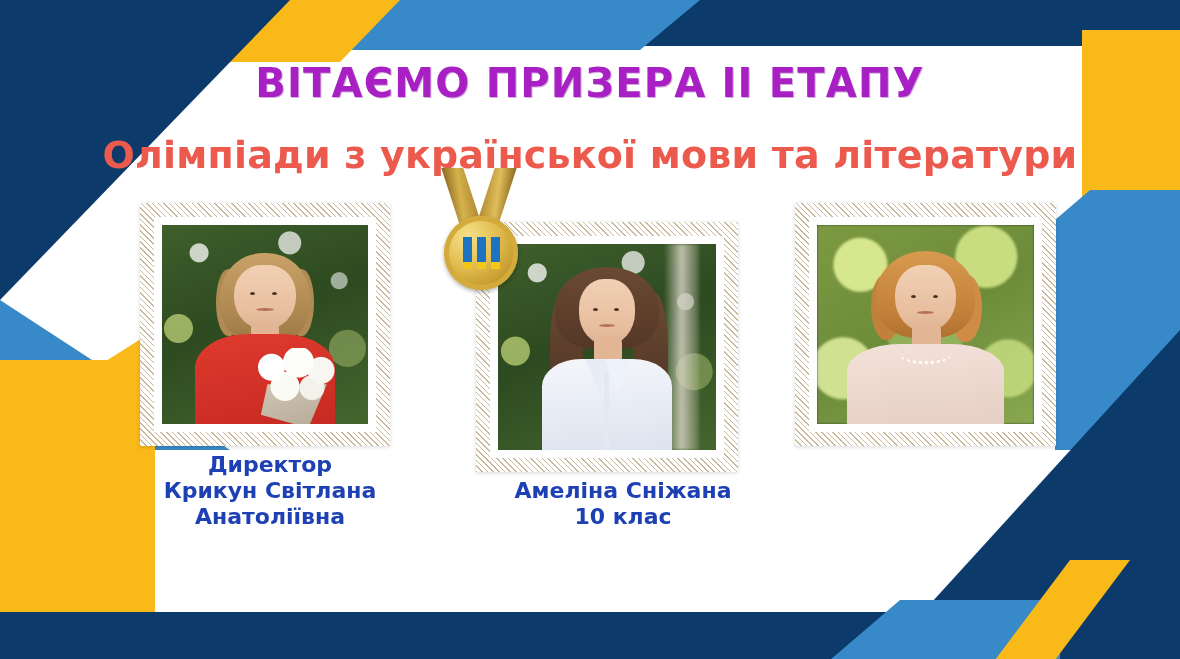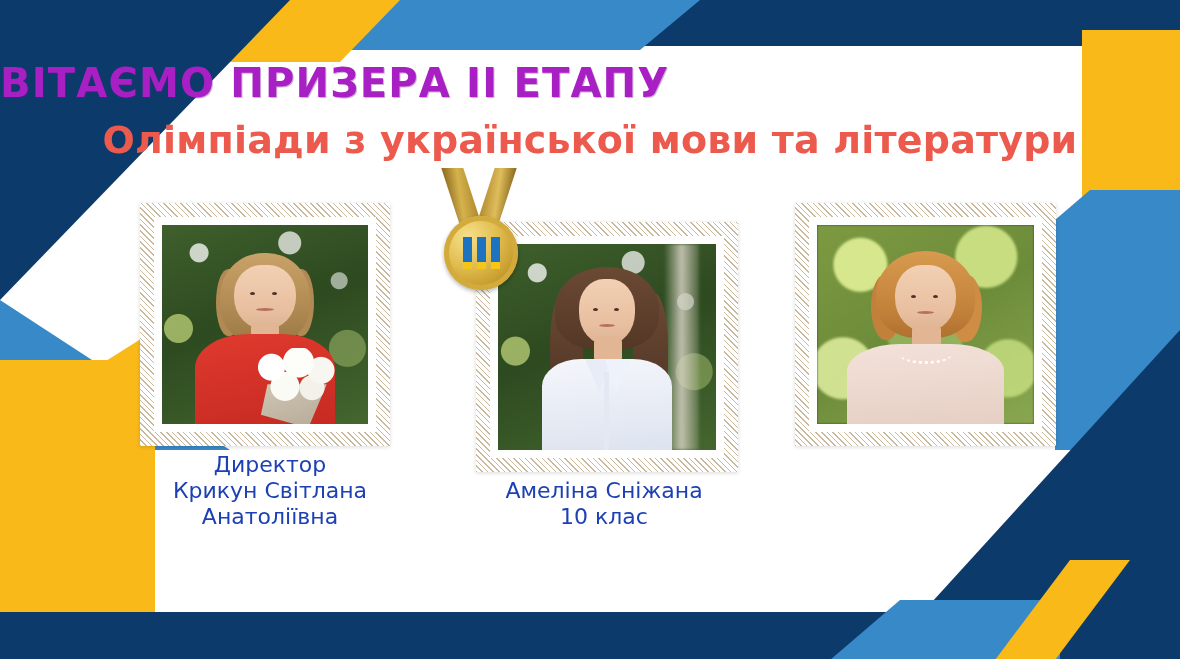--- a/index.html
+++ b/index.html
@@ -95,21 +95,21 @@
   }
   .bottom-yellow2 {
     left: 0; top: 560px; width: 200px; height: 100px;
     background: #f9b919;
     clip-path: polygon(0 0, 155px 0, 155px 52px, 0 52px);
   }
 
   
   .headline-wrap {
     position: absolute; left: 0; top: 62px; width: 1180px;
-    z-index: 20;
+    text-align: center; z-index: 20;
   }
   .headline {
     font-family: "DejaVu Sans", sans-serif;
     font-weight: 700;
     font-size: 40px;
     letter-spacing: 1.2px;
     color: #a81fc4;
     line-height: 1.05;
     text-shadow: 1px 1px 0 rgba(120,20,150,0.35);
   }
@@ -117,20 +117,21 @@
     position: absolute; left: 0; top: 120px; width: 1180px;
     text-align: center; z-index: 20;
   }
   .subheadline {
     font-family: "DejaVu Sans", sans-serif;
     font-weight: 700;
     font-size: 38px;
     color: #ec5a4e;
     line-height: 1.1;
     letter-spacing: 0.2px;
+    margin-top: 15px;
   }
 
   
   .frame {
     position: absolute;
     z-index: 12;
     background:
       repeating-linear-gradient(45deg,
         #c9b99a 0px, #c9b99a 1px,
         #ffffff 1px, #ffffff 4px);
@@ -299,27 +300,27 @@
   }
   .numeral-bar {
     width: 9px; height: 32px; background: #1e73c0;
     border-bottom: 7px solid #f5c518;
   }
 
   
   .caption {
     position: absolute; z-index: 22; text-align: center;
     font-family: "DejaVu Sans", sans-serif;
-    font-weight: 400;
+    font-weight: 700;
     font-size: 22px;
     line-height: 1.18;
     color: #1d41b5;
   }
   #cap-left   { left: 110px; top: 452px; width: 320px; }
-  #cap-center { left: 434px; top: 478px; width: 340px; }
+  #cap-center { left: 453px; top: 478px; width: 340px; }
   #cap-right  { left: 760px; top: 452px; width: 340px; }
 </style>
 </head>
 <body>
 
 <div id="poster">
 
   <div class="deco top-navy"></div>
   <div class="deco top-lightblue"></div>
   <div class="deco top-yellow"></div>

